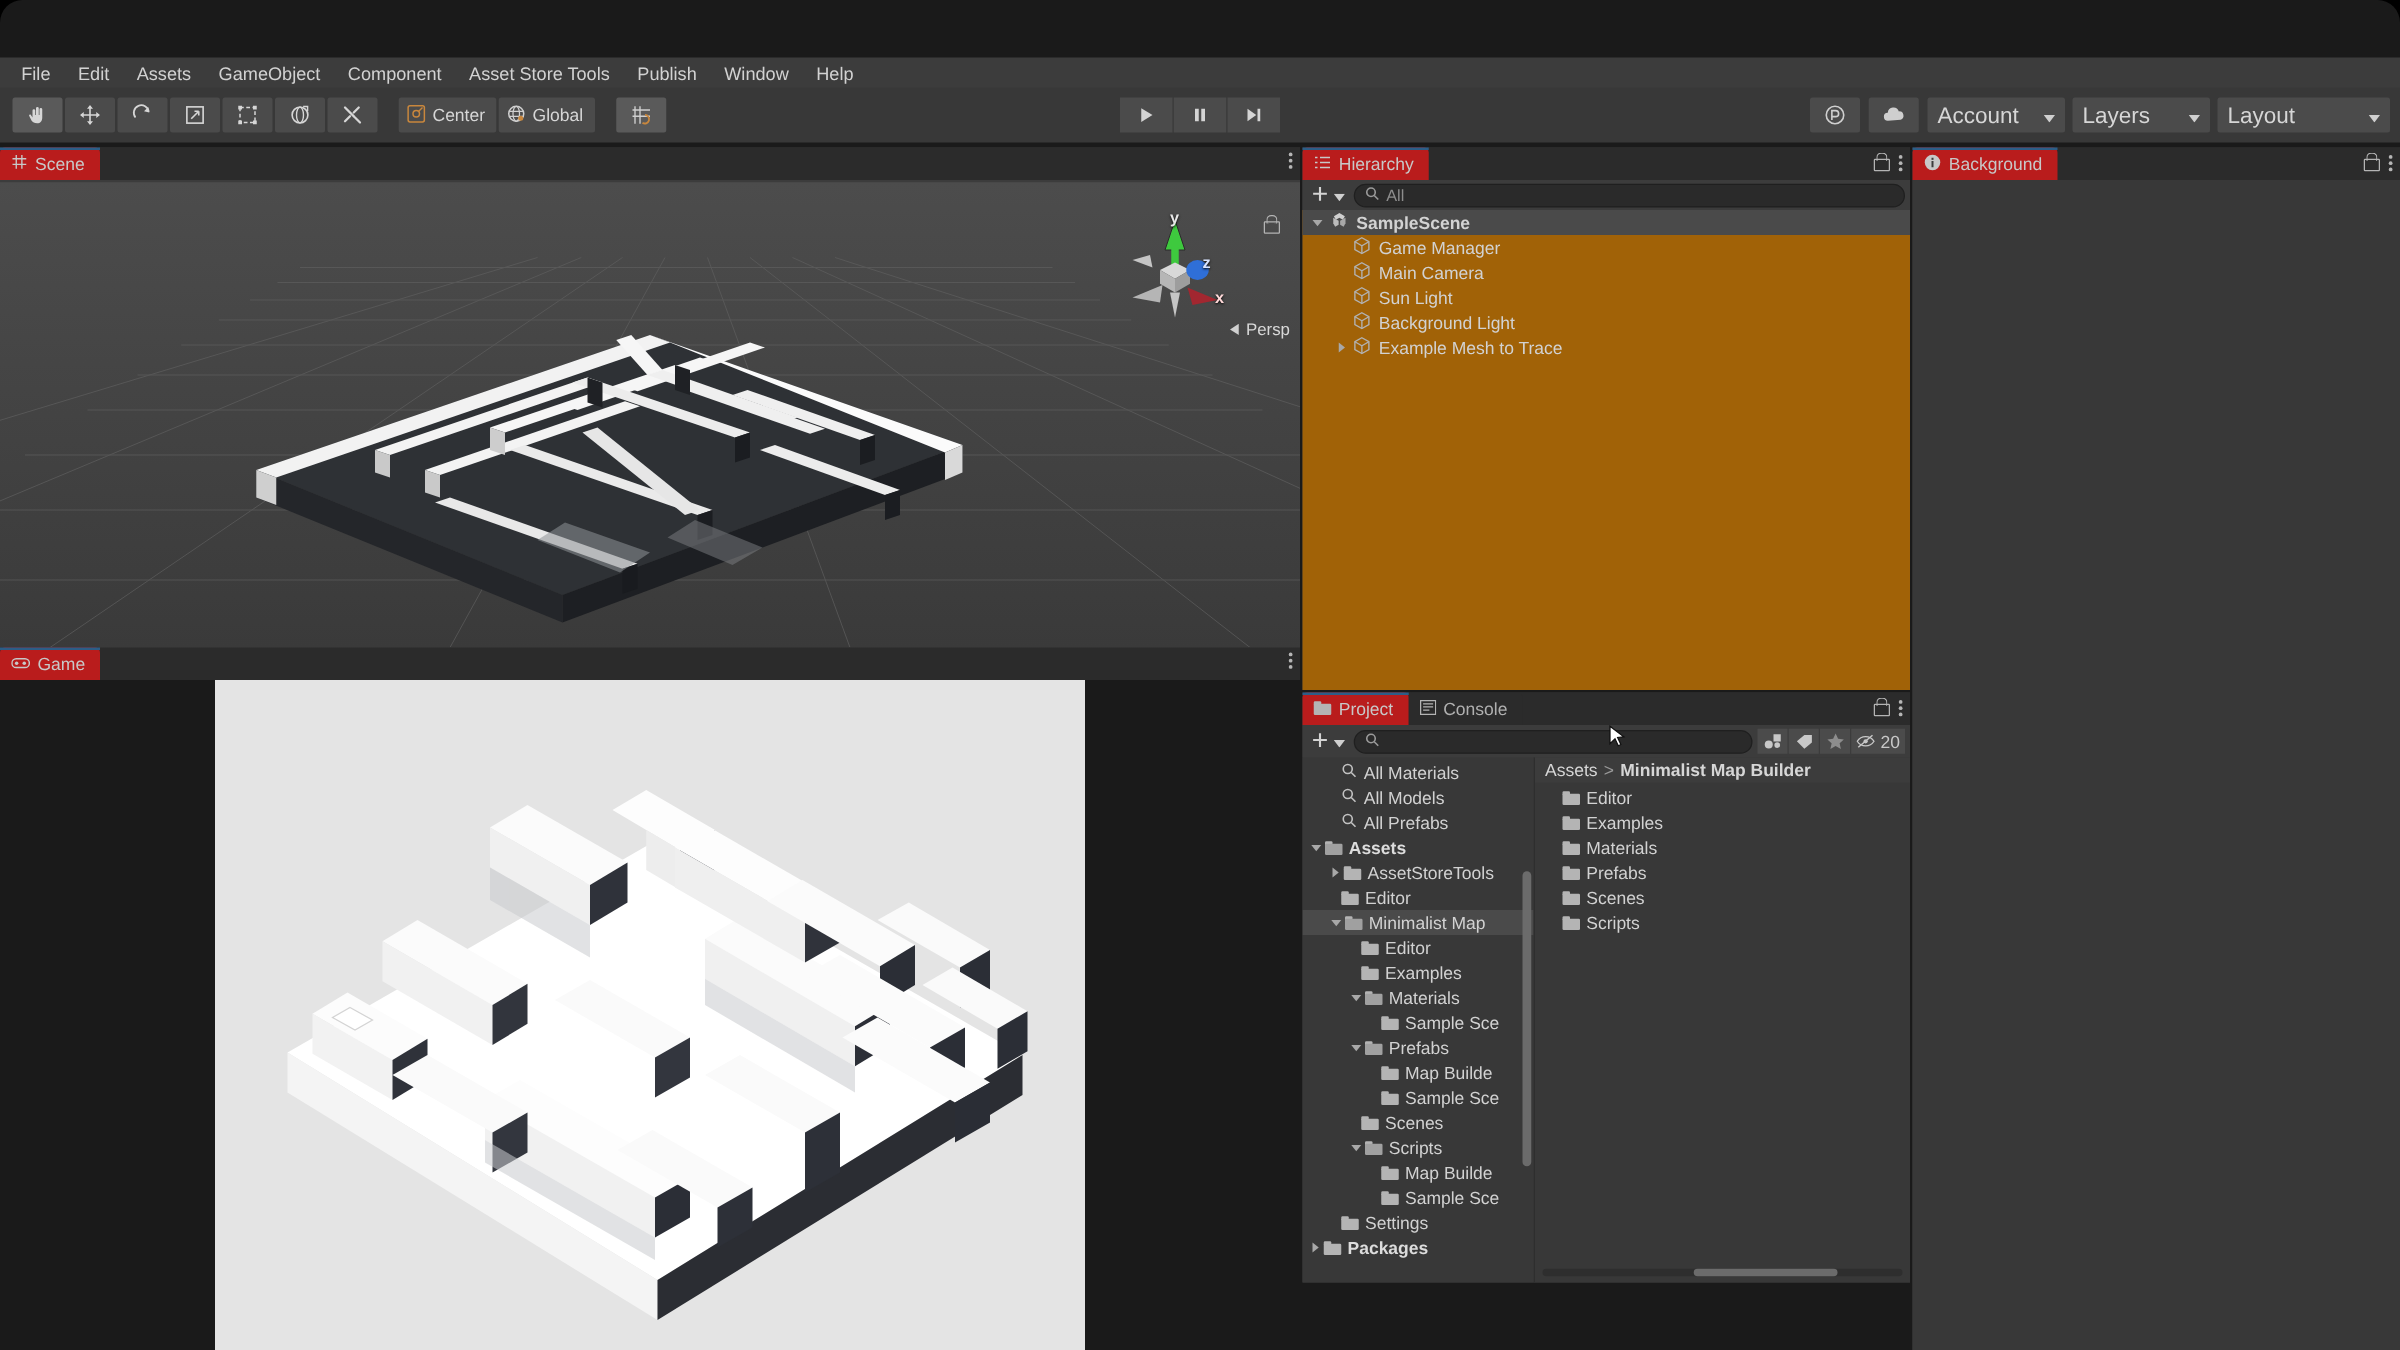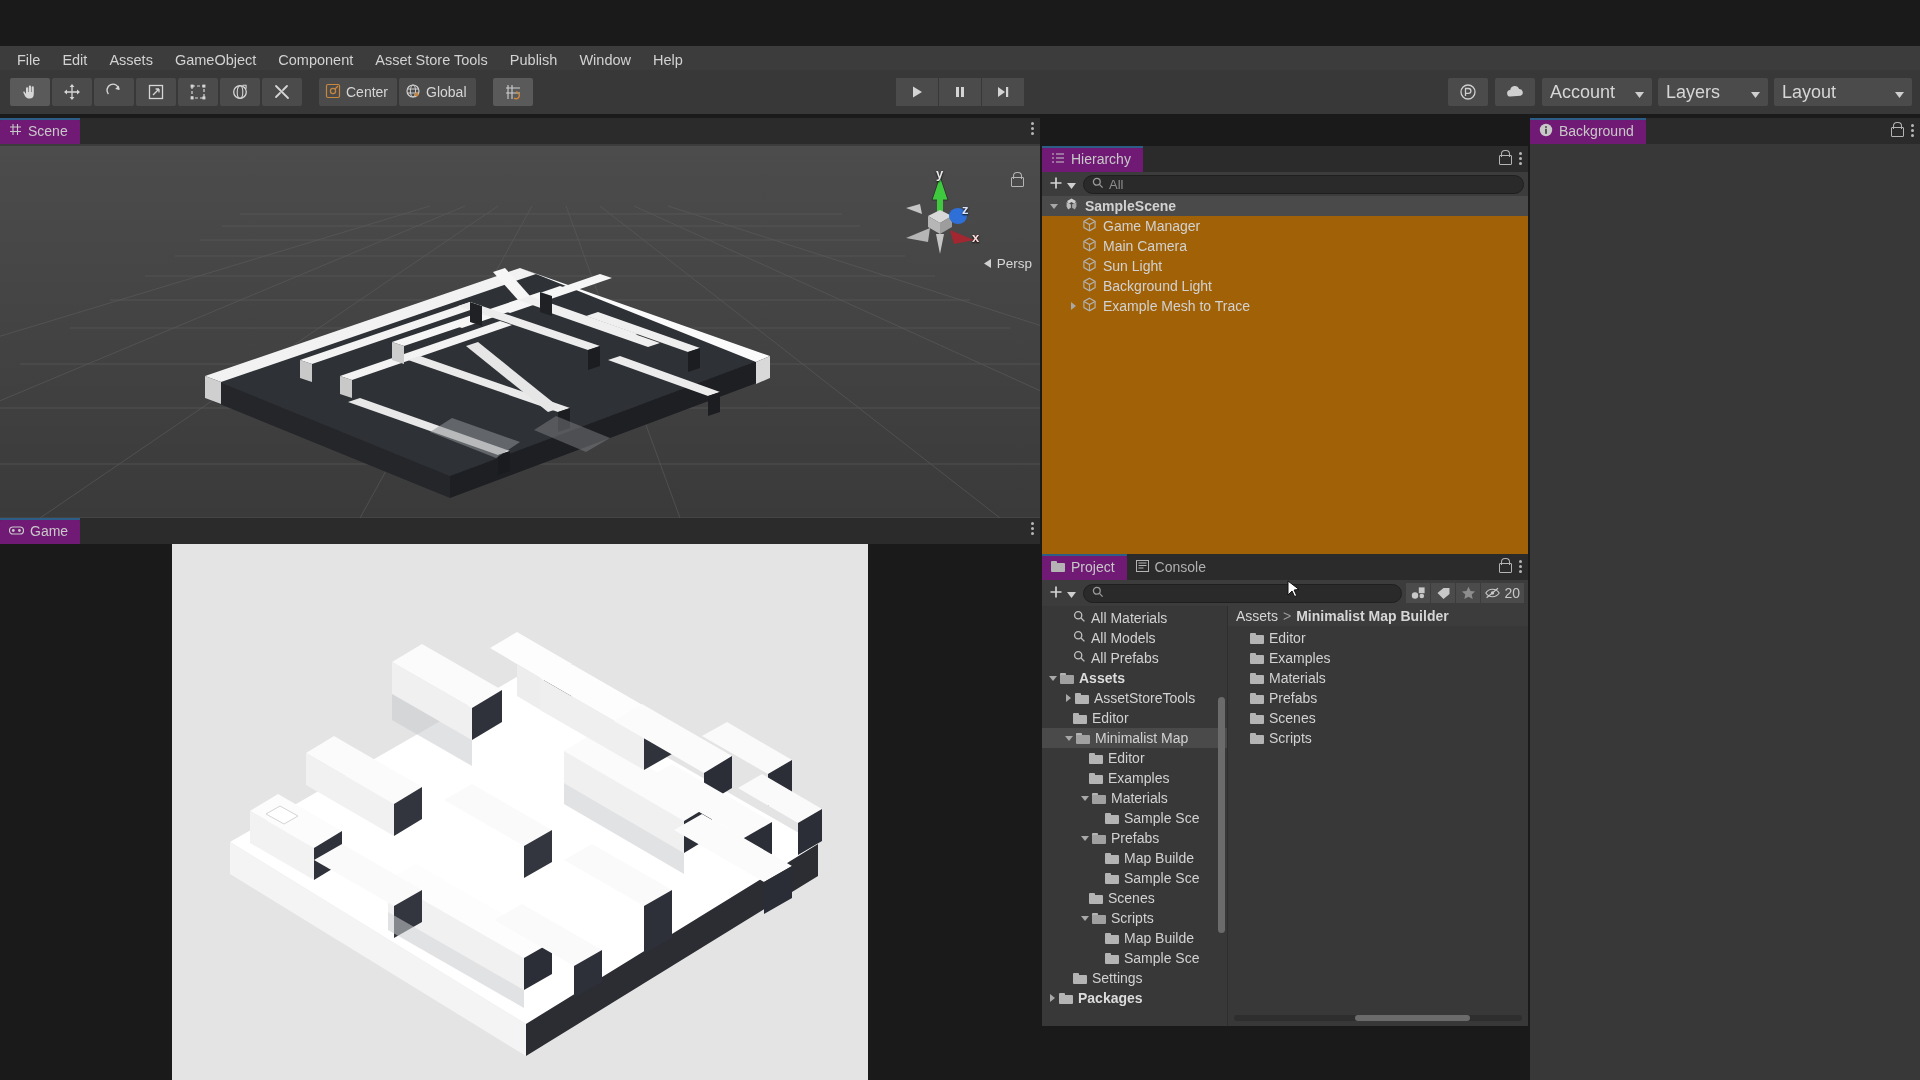--- a/index.html
+++ b/index.html
@@ -9,20 +9,21 @@
     font-family: "Liberation Sans", sans-serif;
     overflow: hidden;
     -webkit-font-smoothing: antialiased;
   }
   #app {
     position: relative;
     width: 1920px; height: 1080px;
     background: #1a1a1a;
     color: #c4c4c4;
     font-size: 14px;
+    border-radius: 18px;
   }
 
   
   .menubar {
     position: absolute; left: 0; top: 46px; width: 1920px; height: 28px;
     background: #3c3c3c;
     display: flex; align-items: center; padding-left: 6px;
   }
   .menubar .mi {
     padding: 3px 11px; font-size: 14.5px; color: #d2d2d2; line-height: 18px;
@@ -69,21 +70,21 @@
   .tabstrip {
     height: 26px; background: #2b2b2b; display: flex; align-items: flex-end;
     position: relative;
   }
   .tab {
     height: 26px; padding: 0 12px 0 9px; display: flex; align-items: center; gap: 6px;
     background: #3c3c3c; color: #c8c8c8; font-size: 14px;
     border-top-left-radius: 4px; border-top-right-radius: 4px;
     position: relative; white-space: nowrap;
   }
-  .tab.active { background: #701a75; align-items: center; }
+  .tab.active { background: #b91c1c; align-items: center; }
   .tab.active::before {
     content: ""; position: absolute; left: 0; right: 0; top: 0; height: 2px;
     background: #2c5d87;
   }
   .tab.inactive { background: #2b2b2b; color: #b0b0b0; }
   .tab-right-icons {
     position: absolute; right: 6px; top: 4px; display: flex; align-items: center; gap: 9px;
     color: #b4b4b4;
   }
   .kebab { display: flex; flex-direction: column; gap: 2px; align-items: center; }
@@ -135,21 +136,21 @@
   .slider-knob {
     width: 11px; height: 11px; border-radius: 50%; background: #b0b0b0;
     position: absolute; top: -4px; left: 0;
   }
   #game-viewport {
     position: absolute; left: 0; top: 26px; right: 0; bottom: 0; background: #1a1a1a;
     overflow: hidden;
   }
 
   
-  #hierarchy-panel { left: 1042px; top: 118px; width: 486px; height: 434px; background: #3c3c3c; margin-top: 28px; }
+  #hierarchy-panel { left: 1042px; top: 118px; width: 486px; height: 434px; background: #3c3c3c; }
   .h-toolbar {
     height: 24px; background: #3c3c3c; display: flex; align-items: center; gap: 4px;
     padding: 0 4px;
   }
   .plus-drop {
     display: flex; align-items: center; gap: 4px; height: 20px; padding: 0 3px; color: #d4d4d4;
   }
   .h-search {
     flex: 1; height: 19px; background: #2a2a2a; border: 1px solid #1f1f1f; border-radius: 10px;
     display: flex; align-items: center; padding: 0 8px; gap: 5px; color: #8d8d8d; font-size: 13px;

